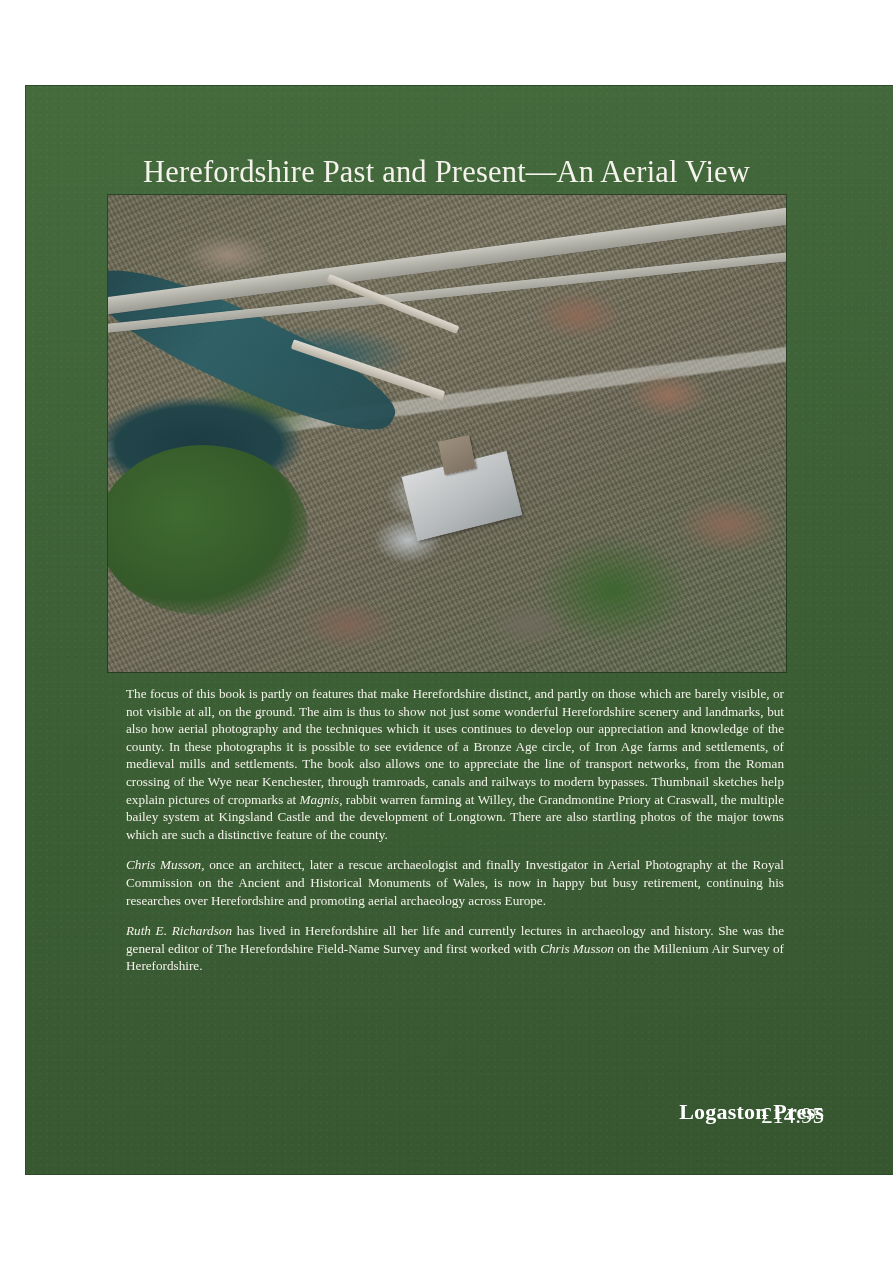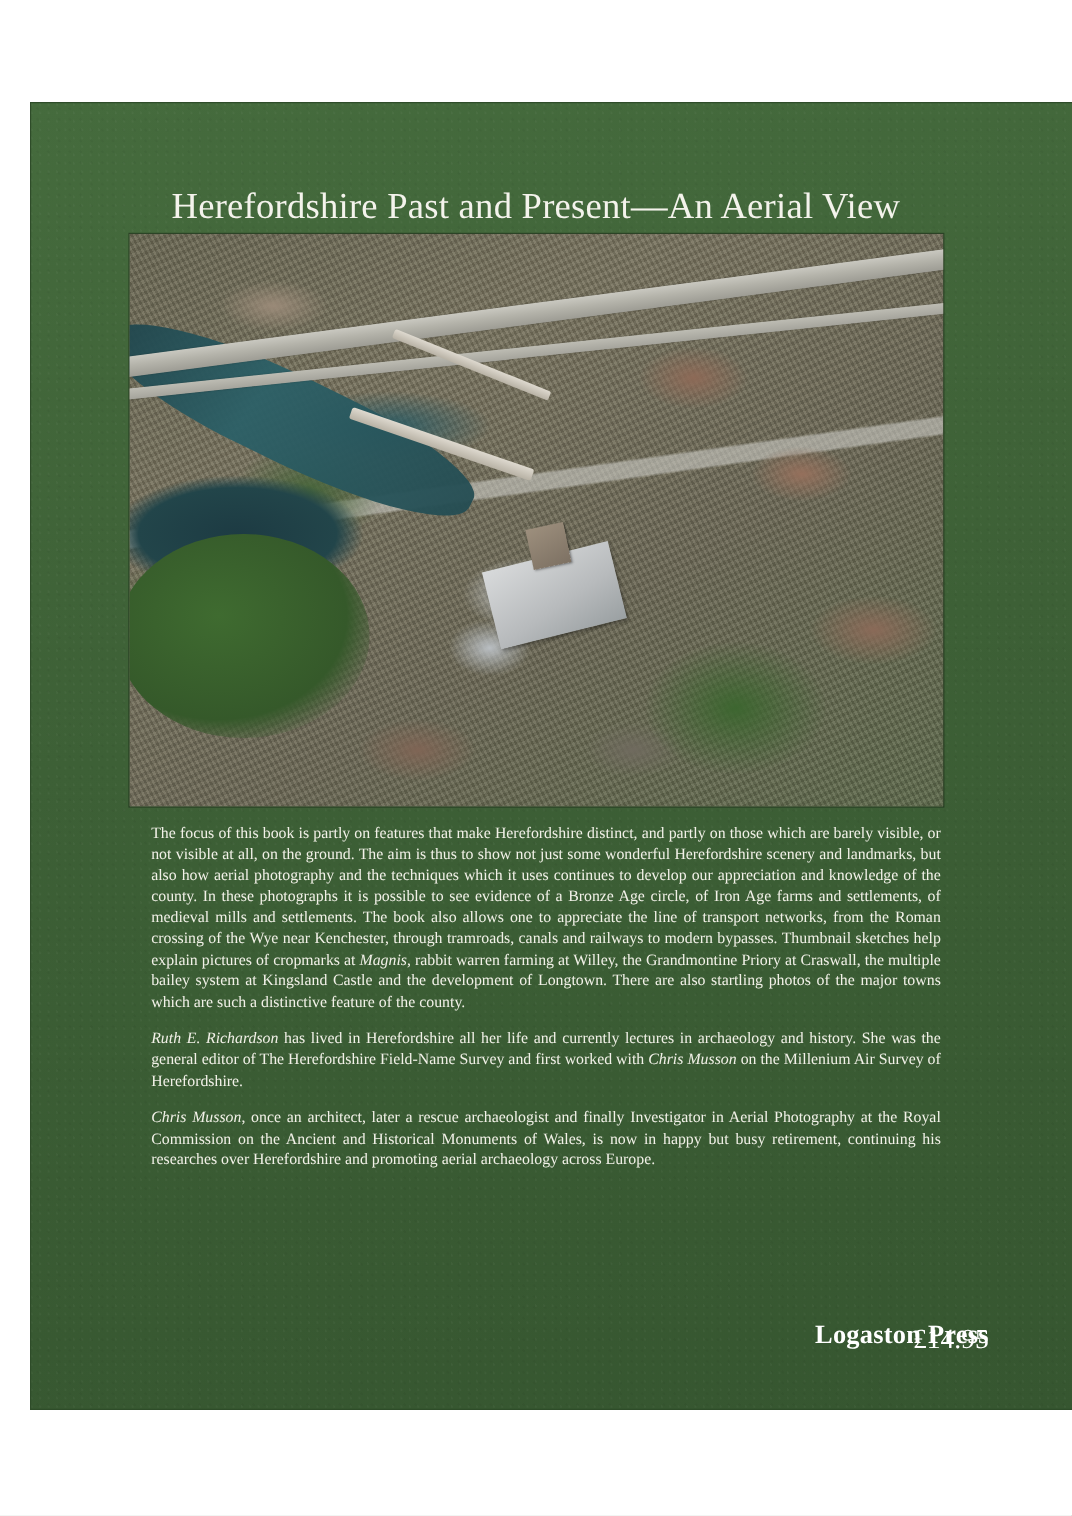--- a/index.html
+++ b/index.html
@@ -262,22 +262,22 @@
       <div class="photo-road"></div>
       <div class="photo-road second"></div>
       <div class="photo-bridge"></div>
       <div class="photo-bridge b2"></div>
       <div class="photo-cathedral"></div>
       <div class="photo-tower"></div>
     </div>
 
     <div class="blurb">
       <p>The focus of this book is partly on features that make Herefordshire distinct, and partly on those which are barely visible, or not visible at all, on the ground. The aim is thus to show not just some wonderful Herefordshire scenery and landmarks, but also how aerial photography and the techniques which it uses continues to develop our appreciation and knowledge of the county. In these photographs it is possible to see evidence of a Bronze Age circle, of Iron Age farms and settlements, of medieval mills and settlements. The book also allows one to appreciate the line of transport networks, from the Roman crossing of the Wye near Kenchester, through tramroads, canals and railways to modern bypasses. Thumbnail sketches help explain pictures of cropmarks at <em>Magnis</em>, rabbit warren farming at Willey, the Grandmontine Priory at Craswall, the multiple bailey system at Kingsland Castle and the development of Longtown. There are also startling photos of the major towns which are such a distinctive feature of the county.</p>
+      <p><em>Chris Musson</em>, once an architect, later a rescue archaeologist and finally Investigator in Aerial Photography at the Royal Commission on the Ancient and Historical Monuments of Wales, is now in happy but busy retirement, continuing his researches over Herefordshire and promoting aerial archaeology across Europe.</p>
       <p><em>Ruth E. Richardson</em> has lived in Herefordshire all her life and currently lectures in archaeology and history. She was the general editor of The Herefordshire Field-Name Survey and first worked with <em>Chris Musson</em> on the Millenium Air Survey of Herefordshire.</p>
-      <p><em>Chris Musson</em>, once an architect, later a rescue archaeologist and finally Investigator in Aerial Photography at the Royal Commission on the Ancient and Historical Monuments of Wales, is now in happy but busy retirement, continuing his researches over Herefordshire and promoting aerial archaeology across Europe.</p>
     </div>
 
 
     <div class="publisher">Logaston Press</div>
     <div class="price">£14.95</div>
 
   </div>
 </div>
 
 </body></html>

